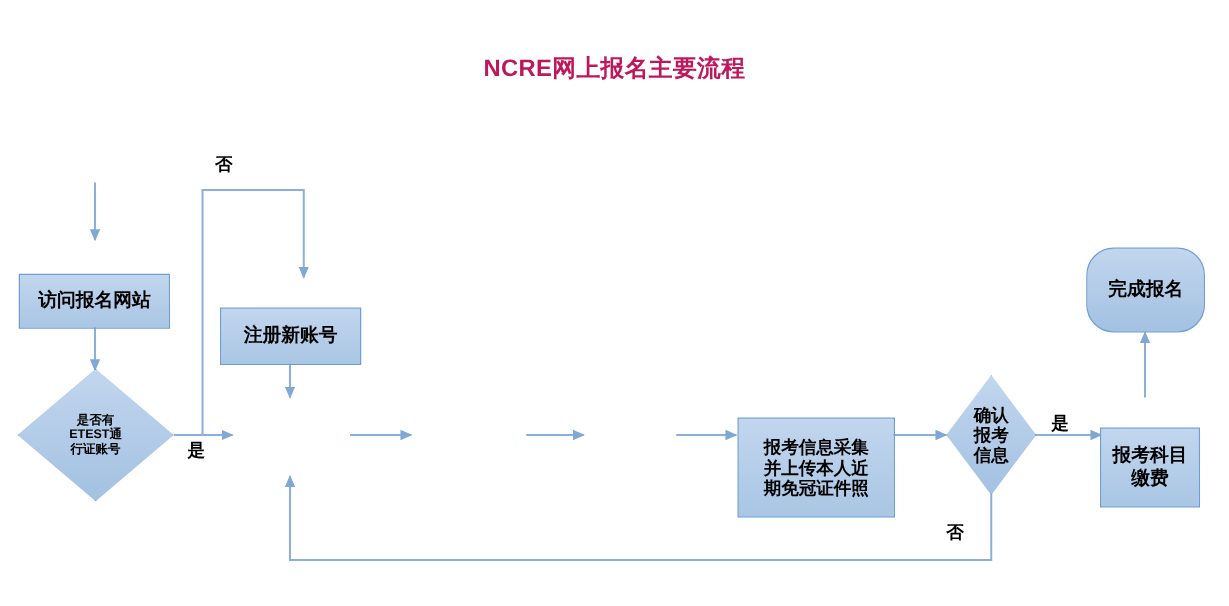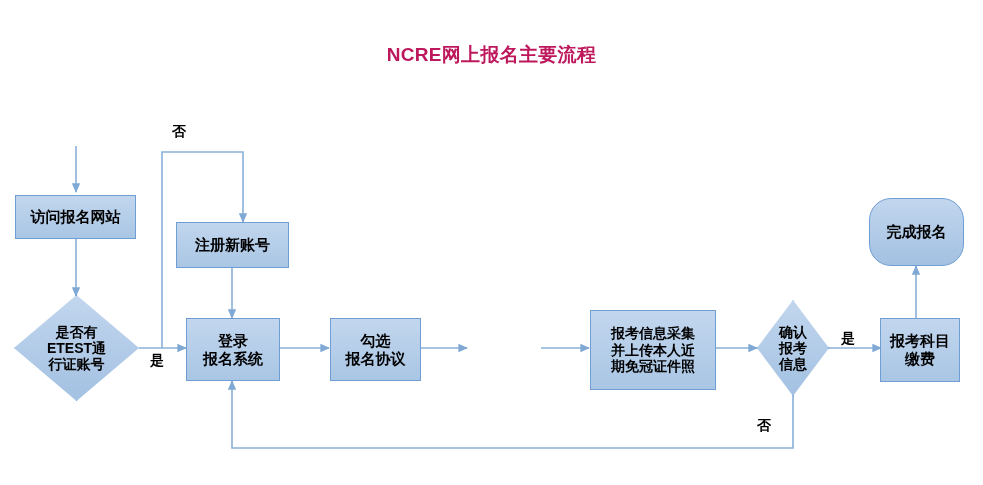--- a/index.html
+++ b/index.html
@@ -45,20 +45,21 @@
     text-align: center;
     color: #000000;
     font-weight: bold;
     line-height: 1.18;
     white-space: pre-line;
   }
   .rect {
     background: linear-gradient(180deg, #c2d6ee 0%, #a9c6e4 100%);
     border: 1px solid #6f9ed4;
     font-size: 15px;
+    margin-top: 24px;
   }
   .rect.small {
     font-size: 14px;
   }
   .hex {
     background: linear-gradient(180deg, #c2d6ee 0%, #a3c1e2 100%);
     border: 1px solid #6f9ed4;
     font-size: 15px;
     clip-path: polygon(14% 0%, 86% 0%, 100% 50%, 86% 100%, 14% 100%, 0% 50%);
   }
@@ -143,32 +144,28 @@
 
       <path d="M793,394 L793,448 L232,448 L232,381" marker-end="url(#ah)"></path>
     </g>
   </svg>
 
 
   <div class="node rect" style="left:15px; top:195px; width:121px; height:44px;">访问报名网站</div>
 
   <div class="diamond-wrap" style="left:14px; top:295px; width:125px; height:106px;">
     <div class="diamond-shape"></div>
-    <div class="diamond-label" style="font-size:14px;">是否有
+    <div class="diamond-label" style="font-size:10px;">是否有
 ETEST通
 行证账号</div>
   </div>
 
   <div class="node rect" style="left:176px; top:222px; width:113px; height:46px;">注册新账号</div>
 
-  <div class="node rect" style="left:186px; top:318px; width:94px; height:63px;">登录
-报名系统</div>
 
-  <div class="node rect" style="left:330px; top:318px; width:91px; height:63px;">勾选
-报名协议</div>
 
 
   <div class="node rect small" style="left:590px; top:310px; width:126px; height:80px;">报考信息采集
 并上传本人近
 期免冠证件照</div>
 
   <div class="diamond-wrap" style="left:757px; top:300px; width:72px; height:96px;">
     <div class="diamond-shape"></div>
     <div class="diamond-label" style="font-size:14px;">确认
 报考

